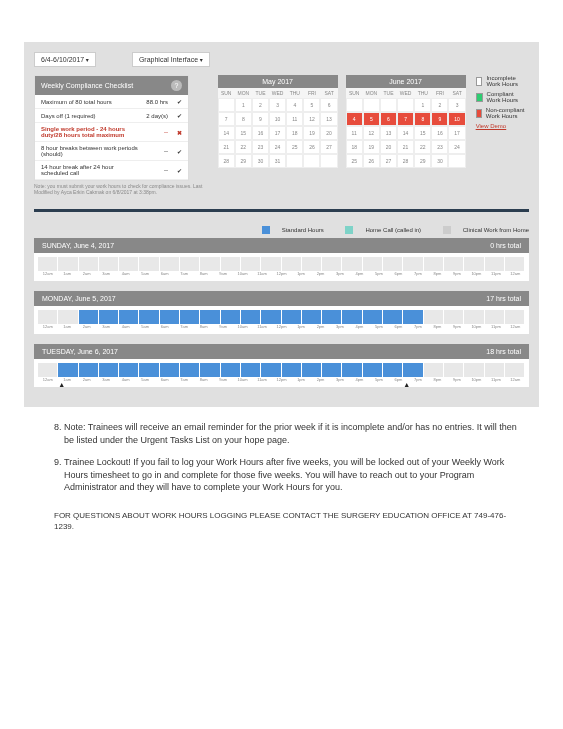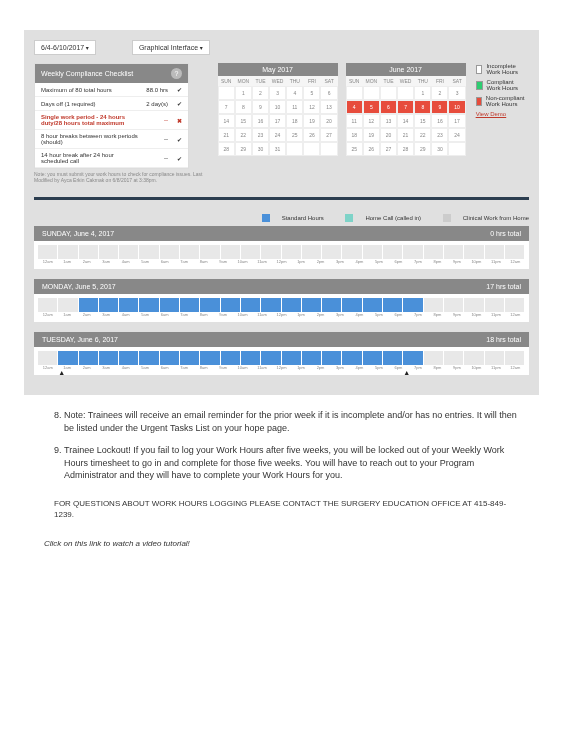--- a/index.html
+++ b/index.html
@@ -1,17 +1,17 @@
 <!DOCTYPE html>
 <html><head>
   <meta charset="utf-8">
   <style>
     * { box-sizing: border-box; margin: 0; padding: 0; }
     body { font-family: Arial, sans-serif; width: 563px; background: #fff; font-size: 9px; color: #333; }
-    .page { padding: 30px 24px; }
+    .page { padding: 42px 24px; }
     .app-shell { background: #e0e0e0; padding: 10px; }
     .top-controls { display: flex; gap: 8px; margin-bottom: 8px; }
     .date-select, .view-select { background: #fff; border: 1px solid #ccc; padding: 3px 6px; font-size: 7px; }
     .view-select { margin-left: 28px; }
     .content-row { display: flex; gap: 10px; align-items: flex-start; }
     .checklist { width: 155px; background: #fff; border: 1px solid #ddd; }
     .checklist-header { background: #888; color: #fff; padding: 4px 6px; font-size: 7px; display:flex; justify-content:space-between; align-items:center; }
     .checklist-header .qm { display:inline-block; width:11px; height:11px; border-radius:50%; background:#bbb; text-align:center; line-height:11px; font-size:7px; }
     .check-row { display: flex; justify-content: space-between; align-items: center; padding: 3px 6px; border-bottom: 1px solid #eee; font-size: 6px; }
     .check-row .label { flex: 1; }
@@ -420,16 +420,15 @@
           </div>
         </div>
       </div>
   </div>
 
   <div class="doc-text">
     <ol start="8">
       <li>Note: Trainees will receive an email reminder for the prior week if it is incomplete and/or has no entries.  It will then be listed under the Urgent Tasks List on your hope page.</li>
       <li>Trainee Lockout!  If you fail to log your Work Hours after five weeks, you will be locked out of your Weekly Work Hours timesheet to go in and complete for those five weeks.  You will have to reach out to your Program Administrator and they will have to complete your Work Hours for you.</li>
     </ol>
-    <div class="contact">FOR QUESTIONS ABOUT WORK HOURS LOGGING PLEASE CONTACT THE SURGERY EDUCATION OFFICE AT 415-849-1239.</div>
-    <div class="italic">Click on this link to watch a video tutorial!</div>
+    <div class="contact">FOR QUESTIONS ABOUT WORK HOURS LOGGING PLEASE CONTACT THE SURGERY EDUCATION OFFICE AT 749-476-1239.</div>
   </div>
 </div>
 
 </body></html>

